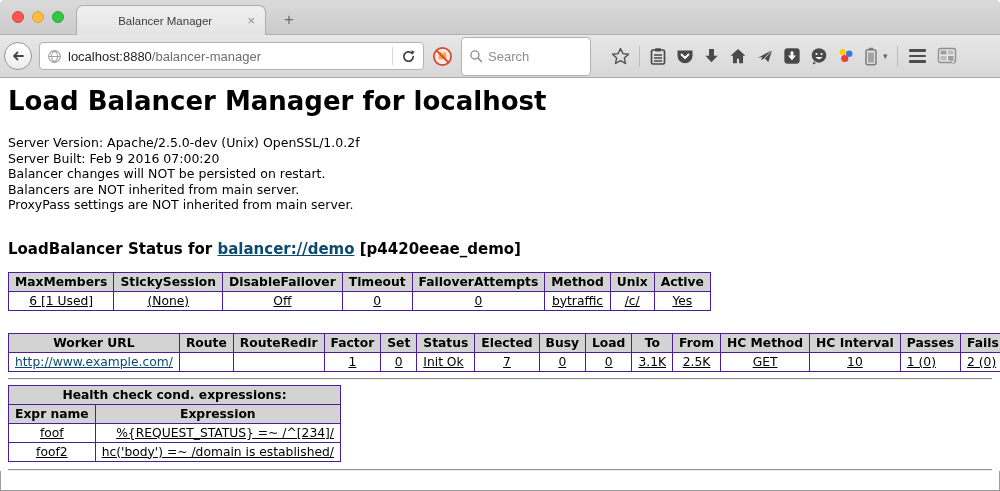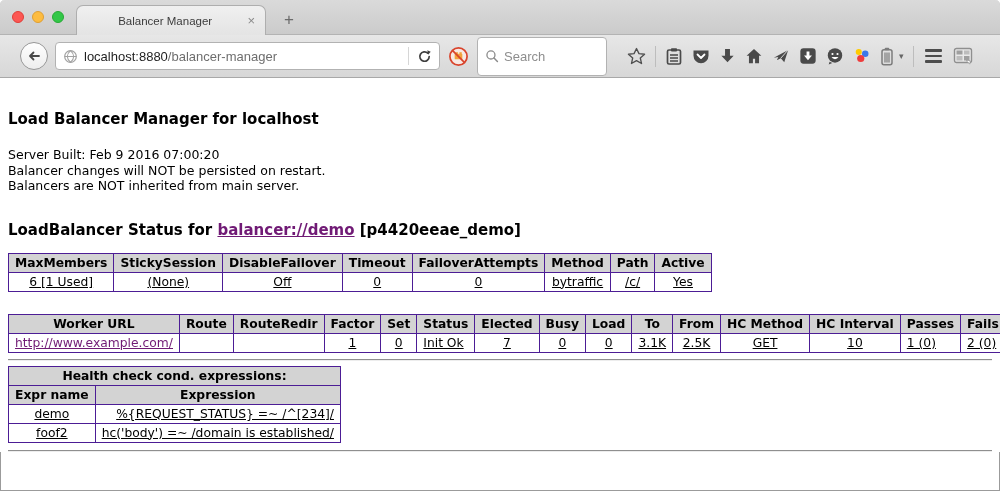--- a/index.html
+++ b/index.html
@@ -18,21 +18,21 @@
   .light.green { background:#33c748; border:1px solid #27aa35; }
   .tab { position:absolute; left:76px; bottom:-1px; width:190px; height:30px; z-index:2;
     background:linear-gradient(#f0f0f0,#e4e4e4); border:1px solid #aeaeae; border-bottom:none;
     border-radius:7px 7px 0 0; display:flex; align-items:center; padding:0 8px; }
   .tab-title { flex:1; text-align:center; font-size:11.5px; color:#3c3c3c; }
   .tab-close { color:#8a8a8a; font-size:13px; cursor:default; padding:0 2px; }
   .newtab { position:absolute; left:278px; bottom:4px; font-size:17px; color:#6b6b6b; padding:0 6px; }
 
   
   .toolbar { height:43px; background:linear-gradient(#e7e7e7,#d7d7d7);
-    border-bottom:1px solid #a8a8a8; display:flex; align-items:center; padding:0 20px; }
+    border-bottom:1px solid #a8a8a8; display:flex; align-items:center; padding:0 4px; }
   .backbtn { width:28px; height:28px; border-radius:50%; border:1px solid #979797;
     background:linear-gradient(#ffffff,#ededed); display:flex; align-items:center;
     justify-content:center; flex:0 0 auto; margin-right:7px; }
   .urlbar { width:385px; height:28px; background:#fff; border:1px solid #b2b2b2;
     border-radius:4px; display:flex; align-items:center; padding-left:7px; flex:0 0 auto; }
   .url-text { flex:1; font-size:13px; white-space:nowrap; overflow:hidden; margin-left:6px; }
   .url-host { color:#1f1f1f; }
   .url-path { color:#6e6e6e; }
   .url-divider { width:1px; height:18px; background:#d6d6d6; }
   .reloadbtn { width:30px; height:26px; display:flex; align-items:center; justify-content:center; }
@@ -44,24 +44,24 @@
   .searchbar input::placeholder { color:#8e8e8e; }
   .tb-icons { display:flex; align-items:center; gap:9px; margin-left:20px; flex:0 0 auto; }
   .tb-sep { width:1px; height:21px; background:#bdbdbd; }
   .caret { font-size:9px; color:#666; margin-left:-4px; }
   .burger { display:flex; flex-direction:column; gap:3px; padding:2px; }
   .burger span { width:17px; height:2.5px; background:#4d4d4d; border-radius:1px; }
   .icnbtn { display:flex; align-items:center; justify-content:center; }
 
   
   .page { background:#fff; padding:0 8px; font-family:"DejaVu Sans", sans-serif; color:#000; }
-  .page h1 { font-size:15px; font-weight:bold; padding-top:32px; margin-bottom:19px; }
+  .page h1 { font-size:26px; font-weight:bold; padding-top:8px; margin-bottom:19px; }
   .info div { font-size:12.5px; line-height:15.5px; }
   .page h3 { font-size:15px; font-weight:bold; margin-top:27px; }
-  .page h3 a, .tbl a { color:#701a75; text-decoration:underline; }
+  .page h3 a, .tbl a { color:#0c4a6e; text-decoration:underline; }
 
   .tbl { border-collapse:collapse; font-size:12.3px; }
   .tbl th, .tbl td { border:1px solid #4c1d95; padding:1px 6px; height:19px; white-space:nowrap; }
   .tbl th { background:#d3d3d3; font-weight:bold; text-align:center; }
   .tbl td { background:#fff; text-align:center;text-decoration:underline; }
   .tbl-balancer { margin:14px 0 0; }
   .tbl-workers  { margin:22px 0 0; }
   .tbl-workers td:nth-child(1), .tbl-workers td:nth-child(6),
   .tbl-workers td:nth-child(14), .tbl-workers td:nth-child(15) { text-align:left; }
   .tbl-health { margin:5px 0 4px; }
@@ -207,37 +207,39 @@
           <path d="M13 13.5l4 3.6v-3.6z" fill="#fff" stroke="#9f9f9f" stroke-width="0.8"></path>
         </svg>
       </span>
     </div>
   </div>
 
   <div class="page">
     <h1>Load Balancer Manager for localhost</h1>
 
     <div class="info">
+      <div>Server Version: Apache/2.5.0-dev (Unix) OpenSSL/1.0.2f</div>
       <div>Server Built: Feb 9 2016 07:00:20</div>
       <div>Balancer changes will NOT be persisted on restart.</div>
       <div>Balancers are NOT inherited from main server.</div>
+      <div>ProxyPass settings are NOT inherited from main server.</div>
     </div>
 
     <h3><span>LoadBalancer Status for </span><a href="#">balancer://demo</a><span> [p4420eeae_demo]</span></h3>
 
     <table class="tbl tbl-balancer">
       <thead>
           <tr>
             <th>MaxMembers</th>
             <th>StickySession</th>
             <th>DisableFailover</th>
             <th>Timeout</th>
             <th>FailoverAttempts</th>
             <th>Method</th>
-            <th>Path</th>
+            <th>Unix</th>
             <th>Active</th>
           </tr>
         </thead>
       <tbody>
           <tr>
             <td>6 [1 Used]</td>
             <td>(None)</td>
             <td>Off</td>
             <td>0</td>
             <td>0</td>
@@ -296,21 +298,21 @@
         <tr>
             <th colspan="2">Health check cond. expressions:</th>
           </tr>
         <tr>
             <th>Expr name</th>
             <th>Expression</th>
           </tr>
       </thead>
       <tbody>
           <tr>
-            <td>demo</td>
+            <td>foof</td>
             <td>%{REQUEST_STATUS} =~ /^[234]/</td>
           </tr>
           <tr>
             <td>foof2</td>
             <td>hc('body') =~ /domain is established/</td>
           </tr>
         </tbody>
     </table>
 
     <hr class="bottom">

